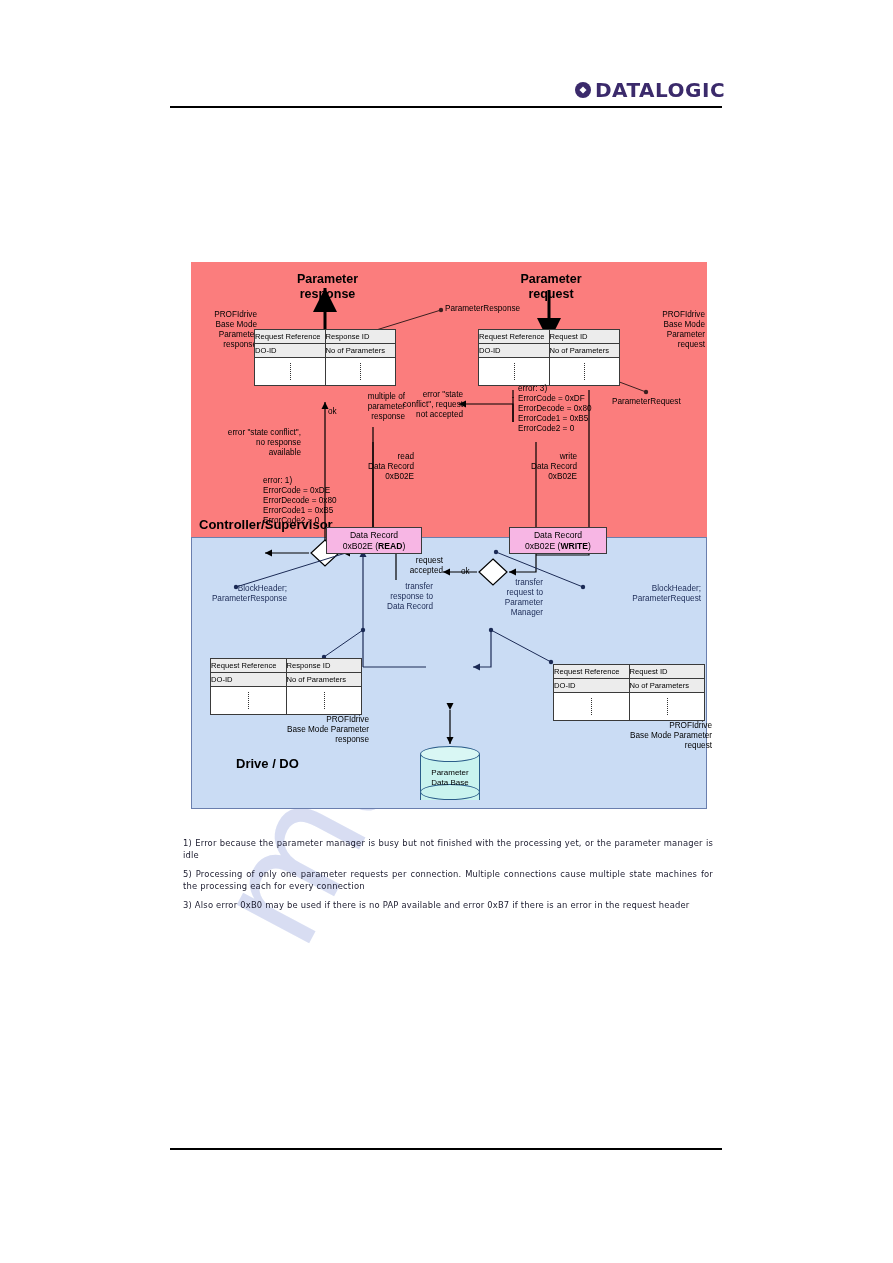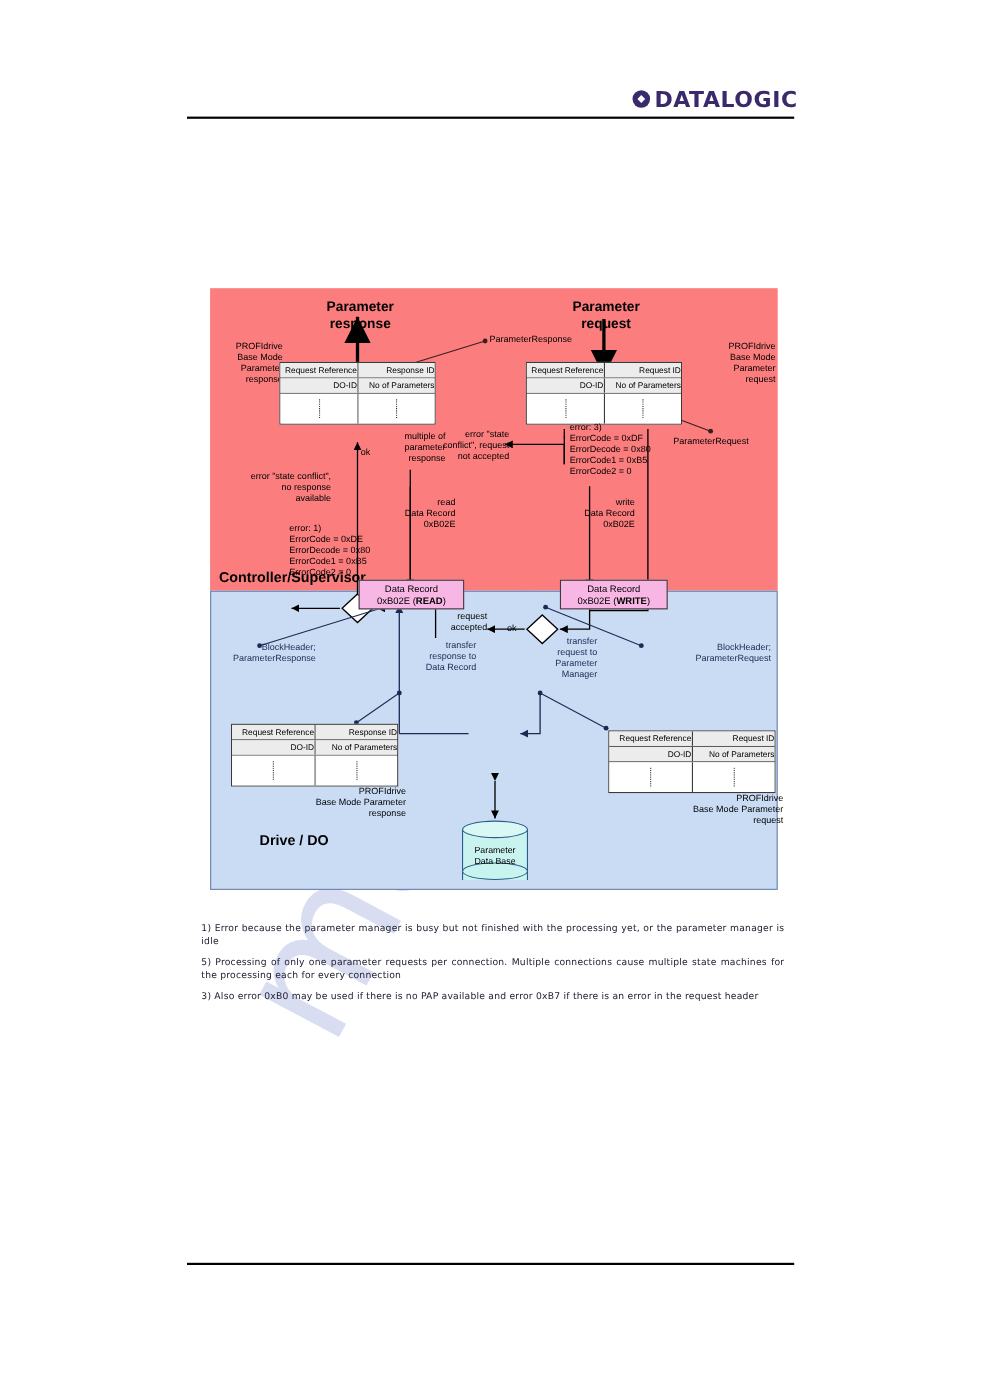--- a/index.html
+++ b/index.html
@@ -54,21 +54,21 @@
   .ttl{
     position:absolute;font-size:12.5px;font-weight:bold;line-height:1.2;
     text-align:center;white-space:pre;
   }
 
   
   .mtable{position:absolute;border:1px solid #3a3a3a;background:#fff;box-sizing:border-box;}
   .mrow{display:flex;border-bottom:1px solid #3a3a3a;}
   .mrow:last-child{border-bottom:none;}
   .mcell{
-    flex:1;font-size:7.6px;text-align:right;padding:2px 0;
+    flex:1;font-size:7.6px;text-align:left;padding:2px 0;
     border-right:1px solid #3a3a3a;background:#ececec;white-space:nowrap;
   }
   .mcell:last-child{border-right:none;}
   .mrow.empty .mcell{background:#fff;height:27px;padding:0;position:relative;}
   .mrow.empty .mcell::after{
     content:"";position:absolute;left:50%;top:5px;height:17px;width:0;
     border-left:1px dotted #333;
   }
 
   

